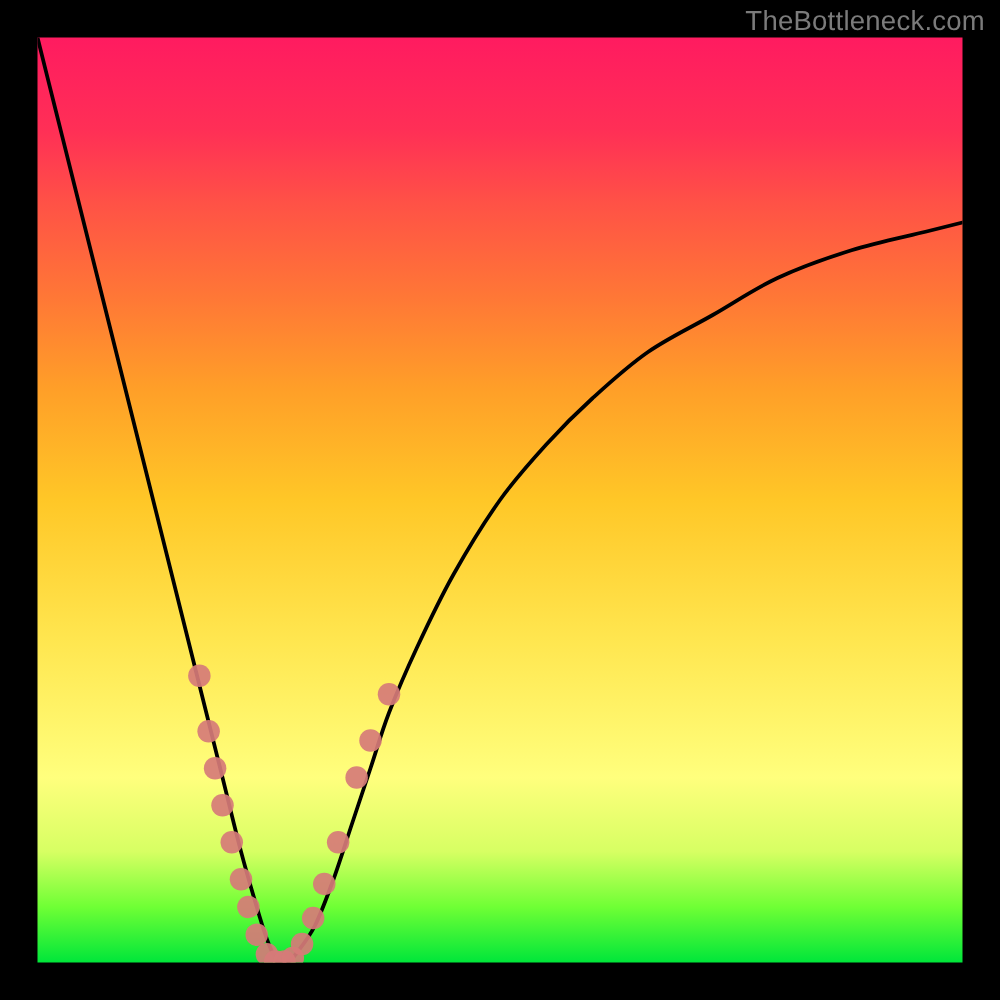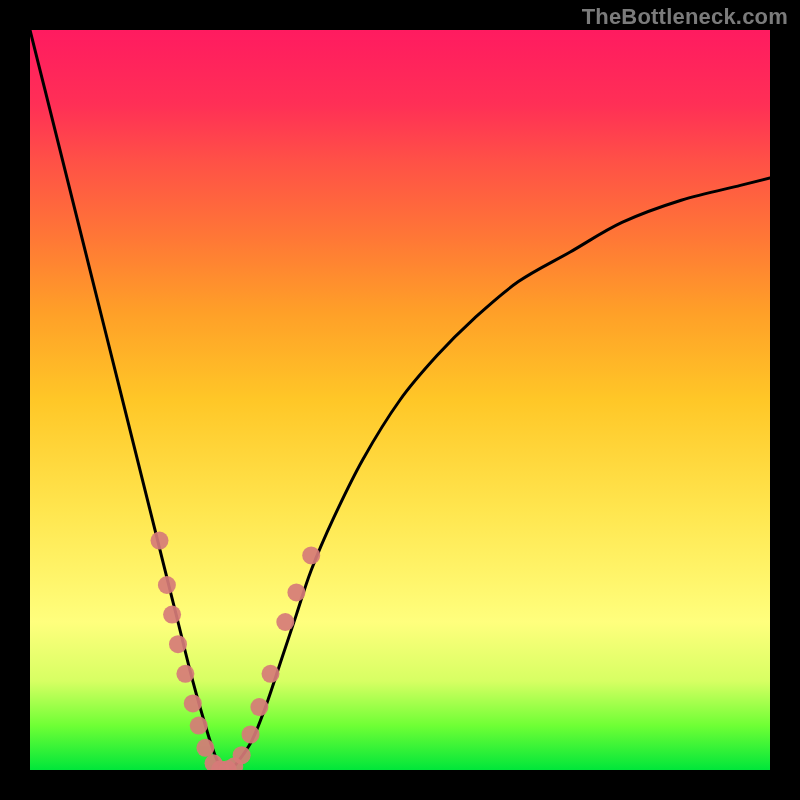--- a/index.html
+++ b/index.html
@@ -38,21 +38,21 @@
       #ff2f56 90%,
       #ff1b60 100%
     );
   }
   .watermark {
     position: absolute;
     top: 4px;
     right: 12px;
     color: #7b7b7b;
     font-size: 22px;
-    font-weight: 700;
+    font-weight: 400;
     letter-spacing: 0.2px;
     user-select: none;
   }
   svg.curve {
     position: absolute;
     left: 0;
     top: 0;
     width: 740px;
     height: 740px;
   }

